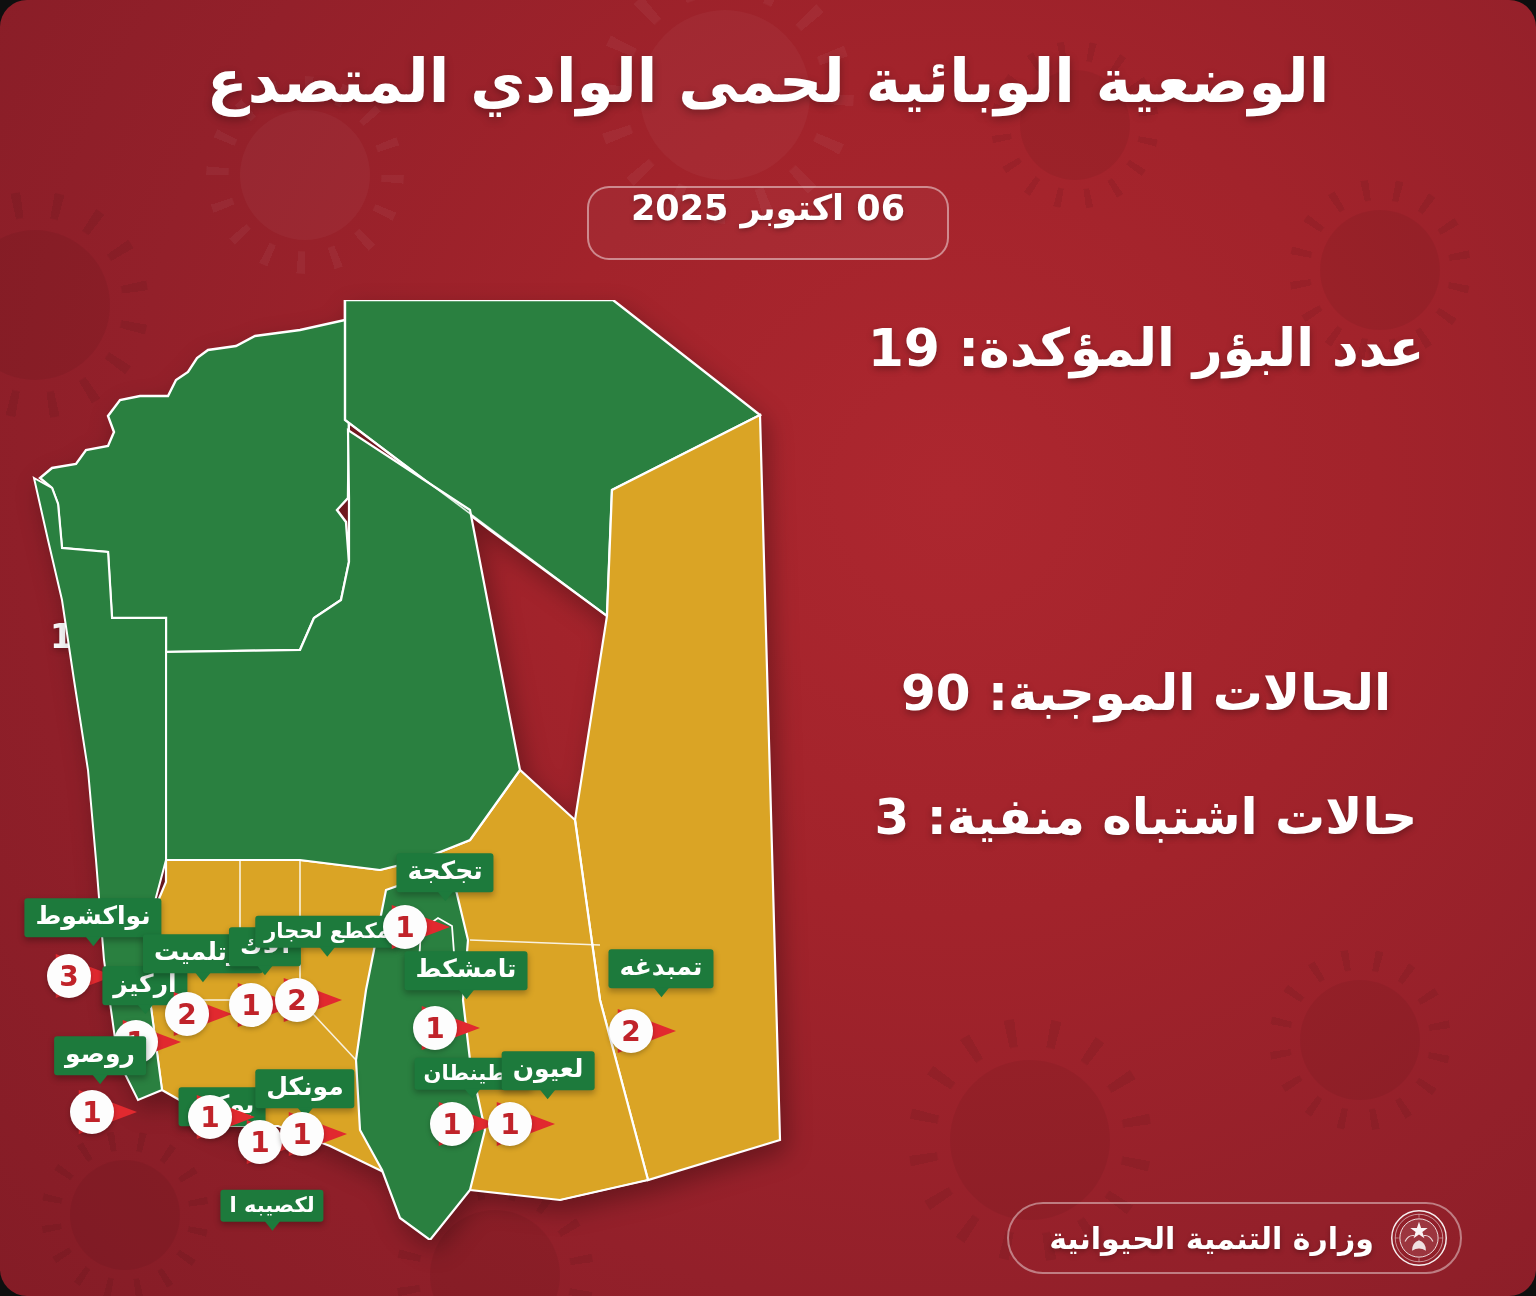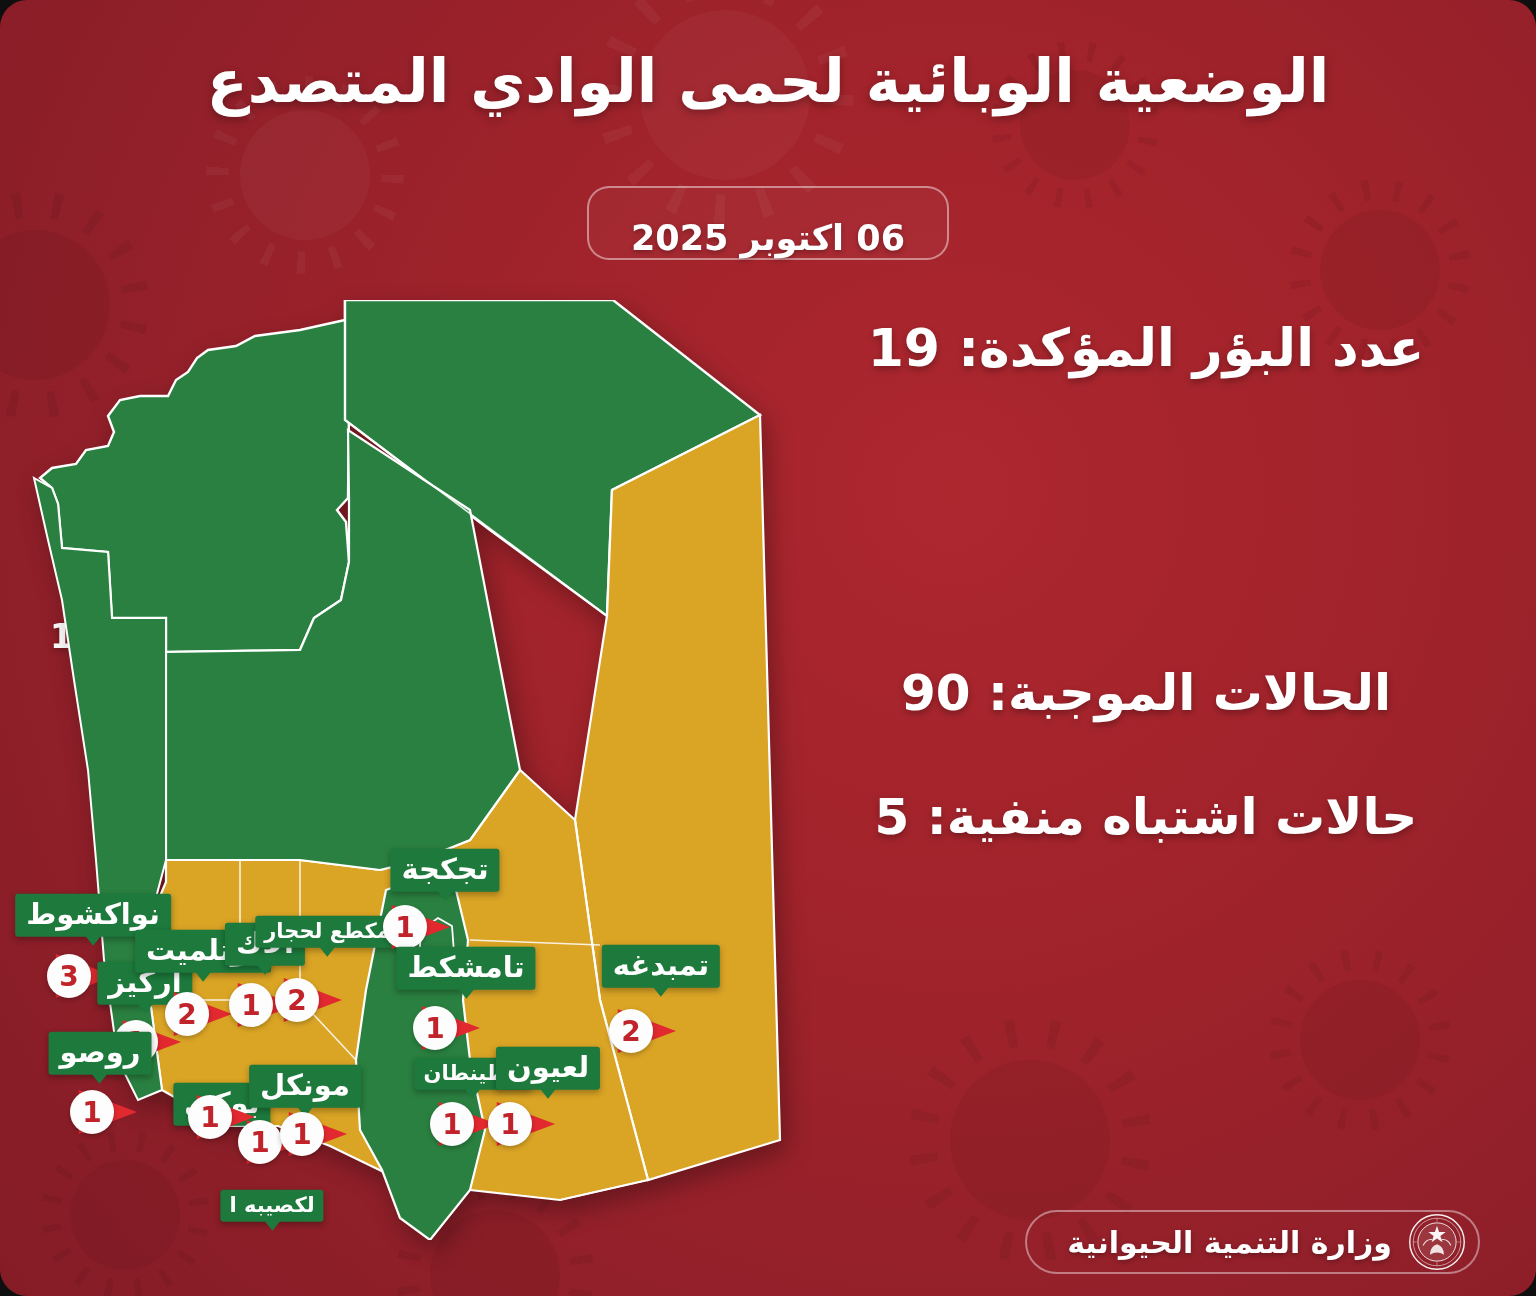--- a/index.html
+++ b/index.html
@@ -50,21 +50,21 @@
     line-height:1.25;
     text-shadow:0 3px 8px rgba(0,0,0,.30);
     padding:0 60px;
   }
   #date-pill{
     position:absolute;left:50%;transform:translateX(-50%);
     top:186px;
     min-width:362px;height:74px;
     border:2px solid rgba(255,255,255,.45);
     border-radius:22px;
-    display:flex;align-items:flex-end;justify-content:center;
+    display:flex;align-items:flex-start;justify-content:center;
     color:#fff;font-size:35px;font-weight:bold;
     background:rgba(255,255,255,.03);
     padding:0 34px;
     text-shadow:0 2px 5px rgba(0,0,0,.28);
   }
 
   
   #stats{
     position:absolute;
     right:30px;top:318px;width:720px;
@@ -112,40 +112,40 @@
     background:#fdfdfd;
     color:#c0232a;font-weight:bold;font-size:28px;
     display:flex;align-items:center;justify-content:center;
     box-shadow:0 2px 5px rgba(0,0,0,.25);
   }
   .tag{
     position:absolute;
     transform:translate(-50%,-100%);
     background:#1d7a3c;
     color:#fff;
-    font-size:29px;font-weight:bold;
+    font-size:25px;font-weight:bold;
     padding:4px 11px 6px;
     border-radius:3px;
     white-space:nowrap;
     line-height:1.15;
     box-shadow:0 3px 6px rgba(0,0,0,.28);
   }
   .tag::after{
     content:"";position:absolute;left:50%;bottom:-9px;
     margin-left:-8px;
     border-left:8px solid transparent;
     border-right:8px solid transparent;
     border-top:10px solid #1d7a3c;
   }
   .tag.small{font-size:21px;padding:3px 9px 5px;}
 
   
   #footer{
-    position:absolute;right:56px;bottom:22px;
-    height:64px;min-width:360px;
+    position:absolute;right:74px;bottom:22px;
+    height:72px;min-width:360px;
     border:2px solid rgba(255,255,255,.42);
     border-radius:36px;
     display:flex;align-items:center;justify-content:flex-start;
     padding:0 12px 0 40px;
     gap:16px;
   }
   #footer .ftext{
     color:#fff;font-size:30px;font-weight:bold;white-space:nowrap;
     text-shadow:0 2px 5px rgba(0,0,0,.28);
   }
@@ -167,21 +167,21 @@
   <div class="virus dark v9"></div>
 
   <div id="title">الوضعية الوبائية لحمى الوادي المتصدع</div>
   <div id="date-pill">
     <span>06 اكتوبر 2025</span>
   </div>
 
   <div id="stats">
     <div class="stat s1">عدد البؤر المؤكدة: 19</div>
     <div class="stat s3">الحالات الموجبة: 90</div>
-    <div class="stat s4">حالات اشتباه منفية: 5</div>
+    <div class="stat s4">حالات اشتباه منفية: 3</div>
   </div>
 
   <div id="notes">
     <div>توجنين 1</div>
     <div>تفرغ زينة 1</div>
     <div>لكصر 1</div>
   </div>
 
   <div id="map-wrap">
     <svg id="map-svg" viewBox="0 0 900 940" preserveAspectRatio="none">

